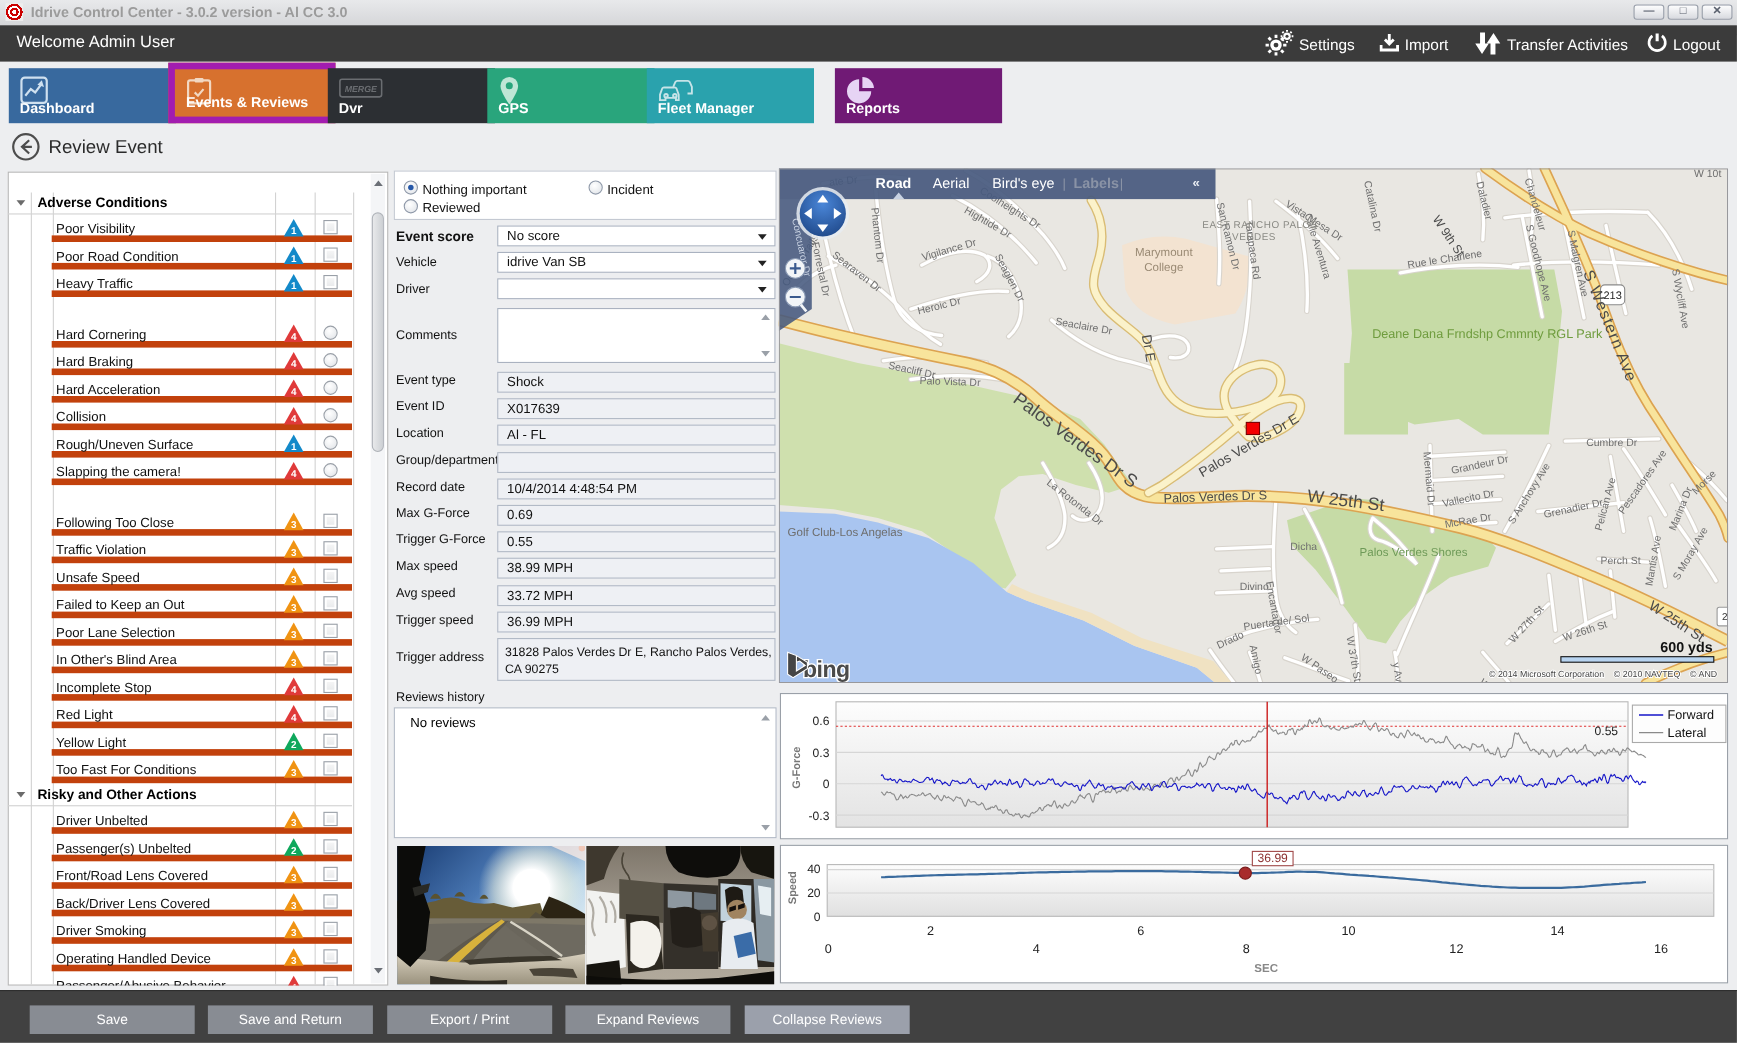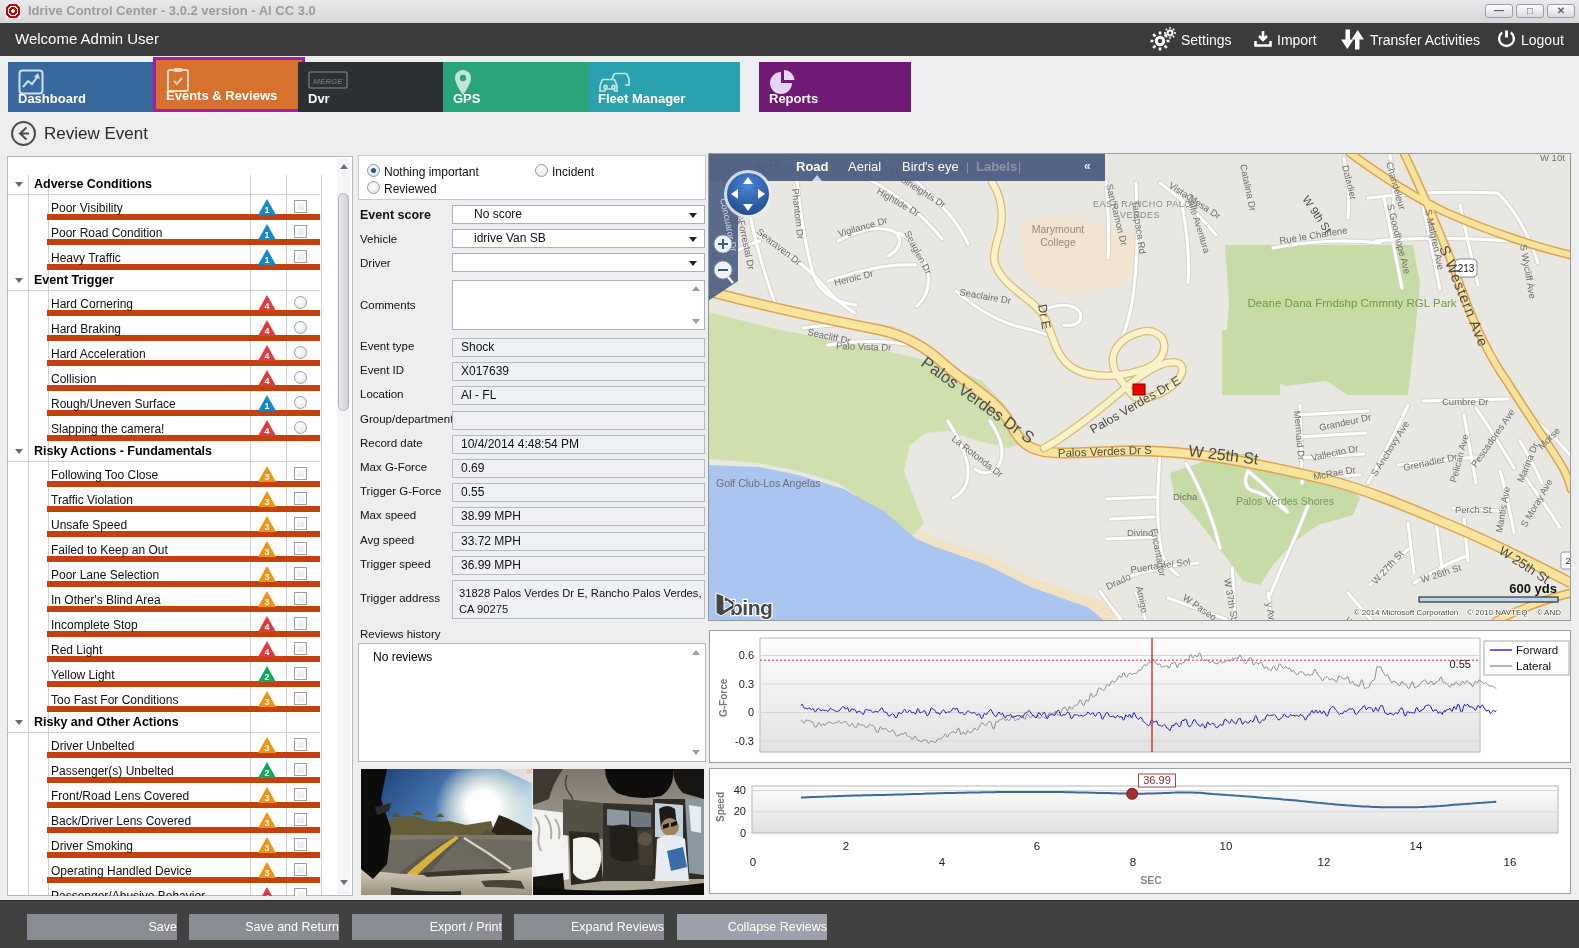--- a/index.html
+++ b/index.html
@@ -31,30 +31,30 @@
 
 .sbar{position:absolute;background:#f2f3f5;border:1px solid #d5d8dc}
 .sthumb{position:absolute;background:linear-gradient(90deg,#e8e9eb,#cdd0d4);border:1px solid #aeb2b8;border-radius:6px}
 .sarrow{position:absolute;width:0;height:0}
 
 .flab{position:absolute;left:360px;font-size:11.5px;color:#111}
 #radiobox{position:absolute;left:358px;top:155px;width:348px;height:45px;background:#fff;border:1px solid #c4c9d2}
 .radio{position:absolute;width:13px;height:13px;border:1px solid #8e98a8;border-radius:50%;background:radial-gradient(circle at 40% 35%,#fff,#dde1e6)}
 .radio.sel::after{content:"";position:absolute;left:3px;top:3px;width:5px;height:5px;border-radius:50%;background:#2557a8}
 .rlab{position:absolute;font-size:12px;color:#111}
-.dd{position:absolute;left:452px;width:253px;height:19px;background:#fff;border:1px solid #aab2c0;font-size:12px;color:#111;line-height:17px;padding-left:21px}
+.dd{position:absolute;left:452px;width:253px;height:19px;background:#fff;border:1px solid #aab2c0;font-size:12px;color:#111;line-height:17px;padding-left:8px}
 .dd::after{content:"";position:absolute;right:7px;top:7px;border-left:4.5px solid transparent;border-right:4.5px solid transparent;border-top:5px solid #222}
 .ro{position:absolute;left:452px;width:253px;height:19px;background:#eef0f4;border:1px solid #b2bac6;font-size:12px;color:#111;line-height:17px;padding-left:8px}
 #comments{position:absolute;left:452px;top:280px;width:253px;height:50px;background:#fff;border:1px solid #aab2c0}
 #rhistory{position:absolute;left:358px;top:643px;width:348px;height:119px;background:#fff;border:1px solid #b2bac6;font-size:12px}
 
 .cpanel{position:absolute;background:#fff;border:1px solid #9aa0a8}
 
 #botbar{position:absolute;left:0;top:900px;width:1579px;height:48px;background:#414141;border-top:1px solid #2e2e2e}
-.bbtn{position:absolute;top:914px;width:150px;height:26px;background:#888c93;color:#fff;font-size:12.5px;text-align:right;line-height:26px}
+.bbtn{position:absolute;top:914px;width:150px;height:26px;background:#888c93;color:#fff;font-size:12.5px;text-align:center;line-height:26px}
 </style></head>
 <body>
 <div id="titlebar">
     <div class="ticon"></div>
     <div class="ttext">Idrive Control Center - 3.0.2 version - Al CC 3.0</div>
   </div>
 <div class="winbtn" style="left:1485px">—</div>
 <div class="winbtn" style="left:1516px">□</div>
 <div class="winbtn" style="left:1547px">✕</div>
 <div id="menubar">
@@ -92,21 +92,21 @@
 </div>
 
 <div class="tab" style="left:8px;background:#38699e">
     <svg width="26" height="26" viewBox="0 0 26 26">
       <rect x="1.5" y="1.5" width="23" height="23" rx="3" fill="none" stroke="#cfe0ef" stroke-width="2"></rect>
       <path d="M5 18 l5-6 4 3 6-8" stroke="#cfe0ef" stroke-width="2" fill="none"></path>
       <path d="M20 4 l2 6-6-2z" fill="#cfe0ef"></path>
     </svg>
     <span class="tlabel">Dashboard</span>
   </div>
-<div class="tab" style="left:153px;top:57px;height:55px;background:#d7712e;border:3px solid #a21caf">
+<div class="tab" style="left:153px;top:57px;height:55px;background:#d7712e;border:6px solid #a21caf">
     <svg width="24" height="26" viewBox="0 0 24 26">
       <rect x="2" y="3" width="20" height="21" rx="2" fill="none" stroke="#f2d8c2" stroke-width="2"></rect>
       <rect x="8" y="1" width="8" height="4" rx="1" fill="#f2d8c2"></rect>
       <path d="M8 14 l3 3 5-6" stroke="#f2d8c2" stroke-width="2" fill="none"></path>
     </svg>
     <span class="tlabel">Events &amp; Reviews</span>
   </div>
 <div class="tab" style="left:298px;background:#2c2f33">
     <svg width="40" height="22" viewBox="0 0 40 22">
       <rect x="1" y="3" width="38" height="16" rx="2" fill="none" stroke="#6a6d71" stroke-width="1.5"></rect>
@@ -174,24 +174,20 @@
       <span class="cb"></span>
     </div>
 <div class="row" style="top:245px">
       <span class="lbl">Heavy Traffic</span>
       <svg class="tri" viewBox="0 0 20 18">
         <path d="M10 1 L19 17 L1 17 Z" fill="#1389c9"></path>
         <text x="10" y="15" text-anchor="middle" font-size="9" font-weight="bold" fill="#fff">1</text>
       </svg>
       <span class="cb"></span>
     </div>
-<div class="cat" style="top:270px">
-      <span class="exp"></span>
-      <b>Event Trigger</b>
-    </div>
 <div class="row" style="top:291px">
       <span class="lbl">Hard Cornering</span>
       <svg class="tri" viewBox="0 0 20 18">
         <path d="M10 1 L19 17 L1 17 Z" fill="#e03a3a"></path>
         <text x="10" y="15" text-anchor="middle" font-size="9" font-weight="bold" fill="#fff">4</text>
       </svg>
       <span class="rb"></span>
     </div>
 <div class="row" style="top:316px">
       <span class="lbl">Hard Braking</span>
@@ -225,24 +221,20 @@
       </svg>
       <span class="rb"></span>
     </div>
 <div class="row" style="top:416px">
       <span class="lbl">Slapping the camera!</span>
       <svg class="tri" viewBox="0 0 20 18">
         <path d="M10 1 L19 17 L1 17 Z" fill="#e03a3a"></path>
         <text x="10" y="15" text-anchor="middle" font-size="9" font-weight="bold" fill="#fff">4</text>
       </svg>
       <span class="rb"></span>
-    </div>
-<div class="cat" style="top:441px">
-      <span class="exp"></span>
-      <b>Risky Actions - Fundamentals</b>
     </div>
 <div class="row" style="top:462px">
       <span class="lbl">Following Too Close</span>
       <svg class="tri" viewBox="0 0 20 18">
         <path d="M10 1 L19 17 L1 17 Z" fill="#f09313"></path>
         <text x="10" y="15" text-anchor="middle" font-size="9" font-weight="bold" fill="#fff">3</text>
       </svg>
       <span class="cb"></span>
     </div>
 <div class="row" style="top:487px">

